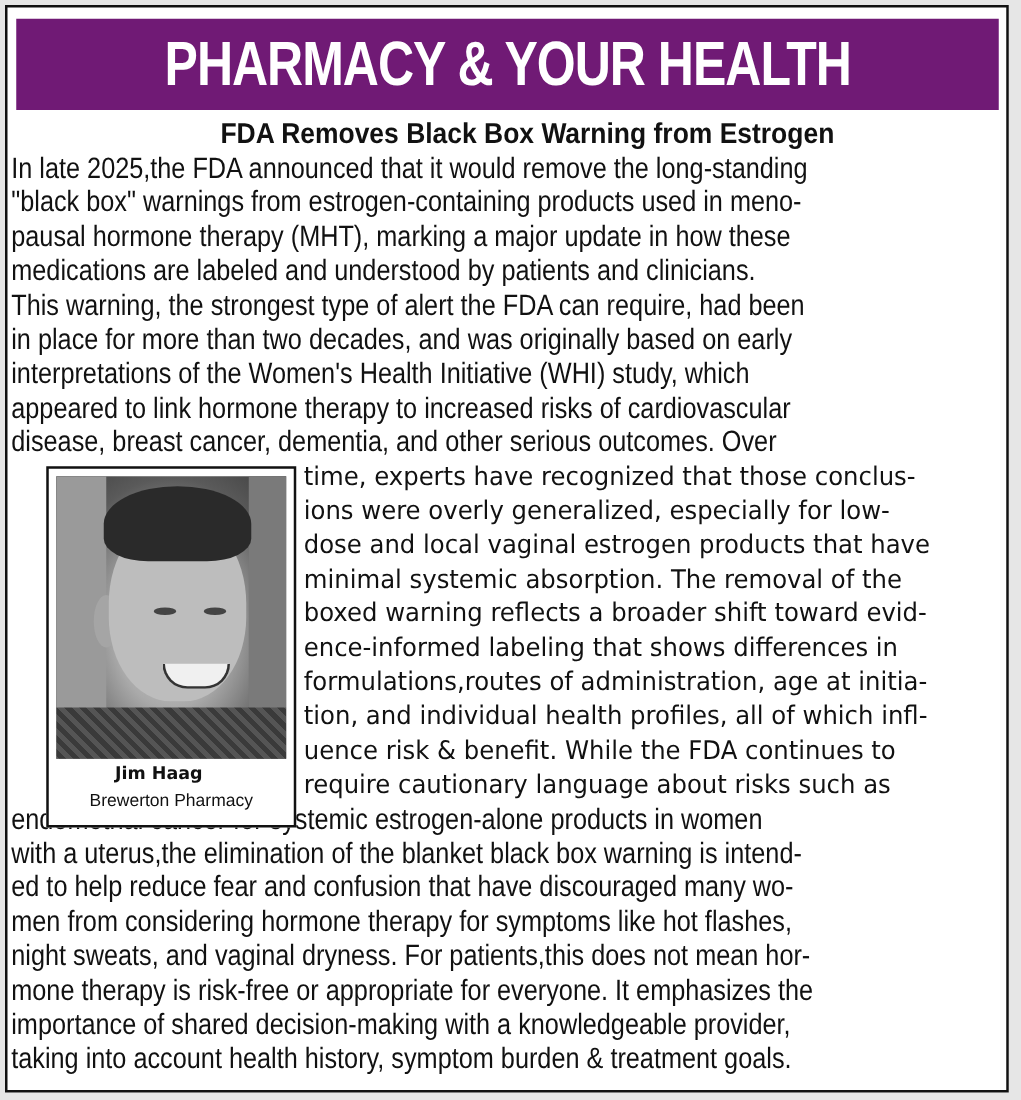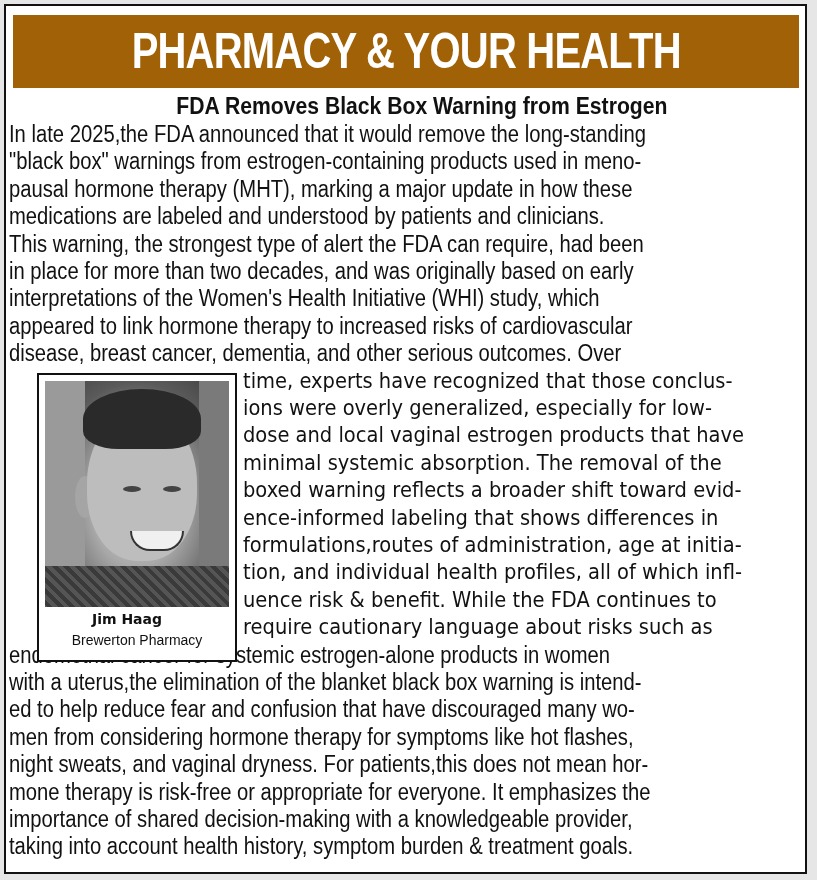--- a/index.html
+++ b/index.html
@@ -3,21 +3,21 @@
 <meta charset="utf-8">
 <style>
   html, body { margin: 0; padding: 0; background: #e6e6e6; }
   body { width: 817px; height: 880px; position: relative; overflow: hidden; }
   .page {
     position: absolute; left: 4px; top: 4px; width: 803px; height: 870px;
     background: #ffffff; border: 2px solid #111; box-sizing: border-box;
   }
   .banner {
     position: absolute; left: 7px; top: 9px; width: 786px; height: 73px;
-    background: #a16207; color: #fff; text-align: center;
+    background: #701a75; color: #fff; text-align: center;
     font-family: "Liberation Sans", sans-serif; font-weight: bold;
     font-size: 50px; line-height: 73px; letter-spacing: -1px;
     transform-origin: center; 
   }
   .banner span { display: inline-block; transform: scaleX(0.80); }
   .headline {
     position: absolute; left: 0; width: 799px; top: 86px; text-align: center;
     font-family: "Liberation Sans", sans-serif; font-weight: bold; font-size: 23px;
     line-height: 28px; color: #111; margin-left: 16px;
   }

